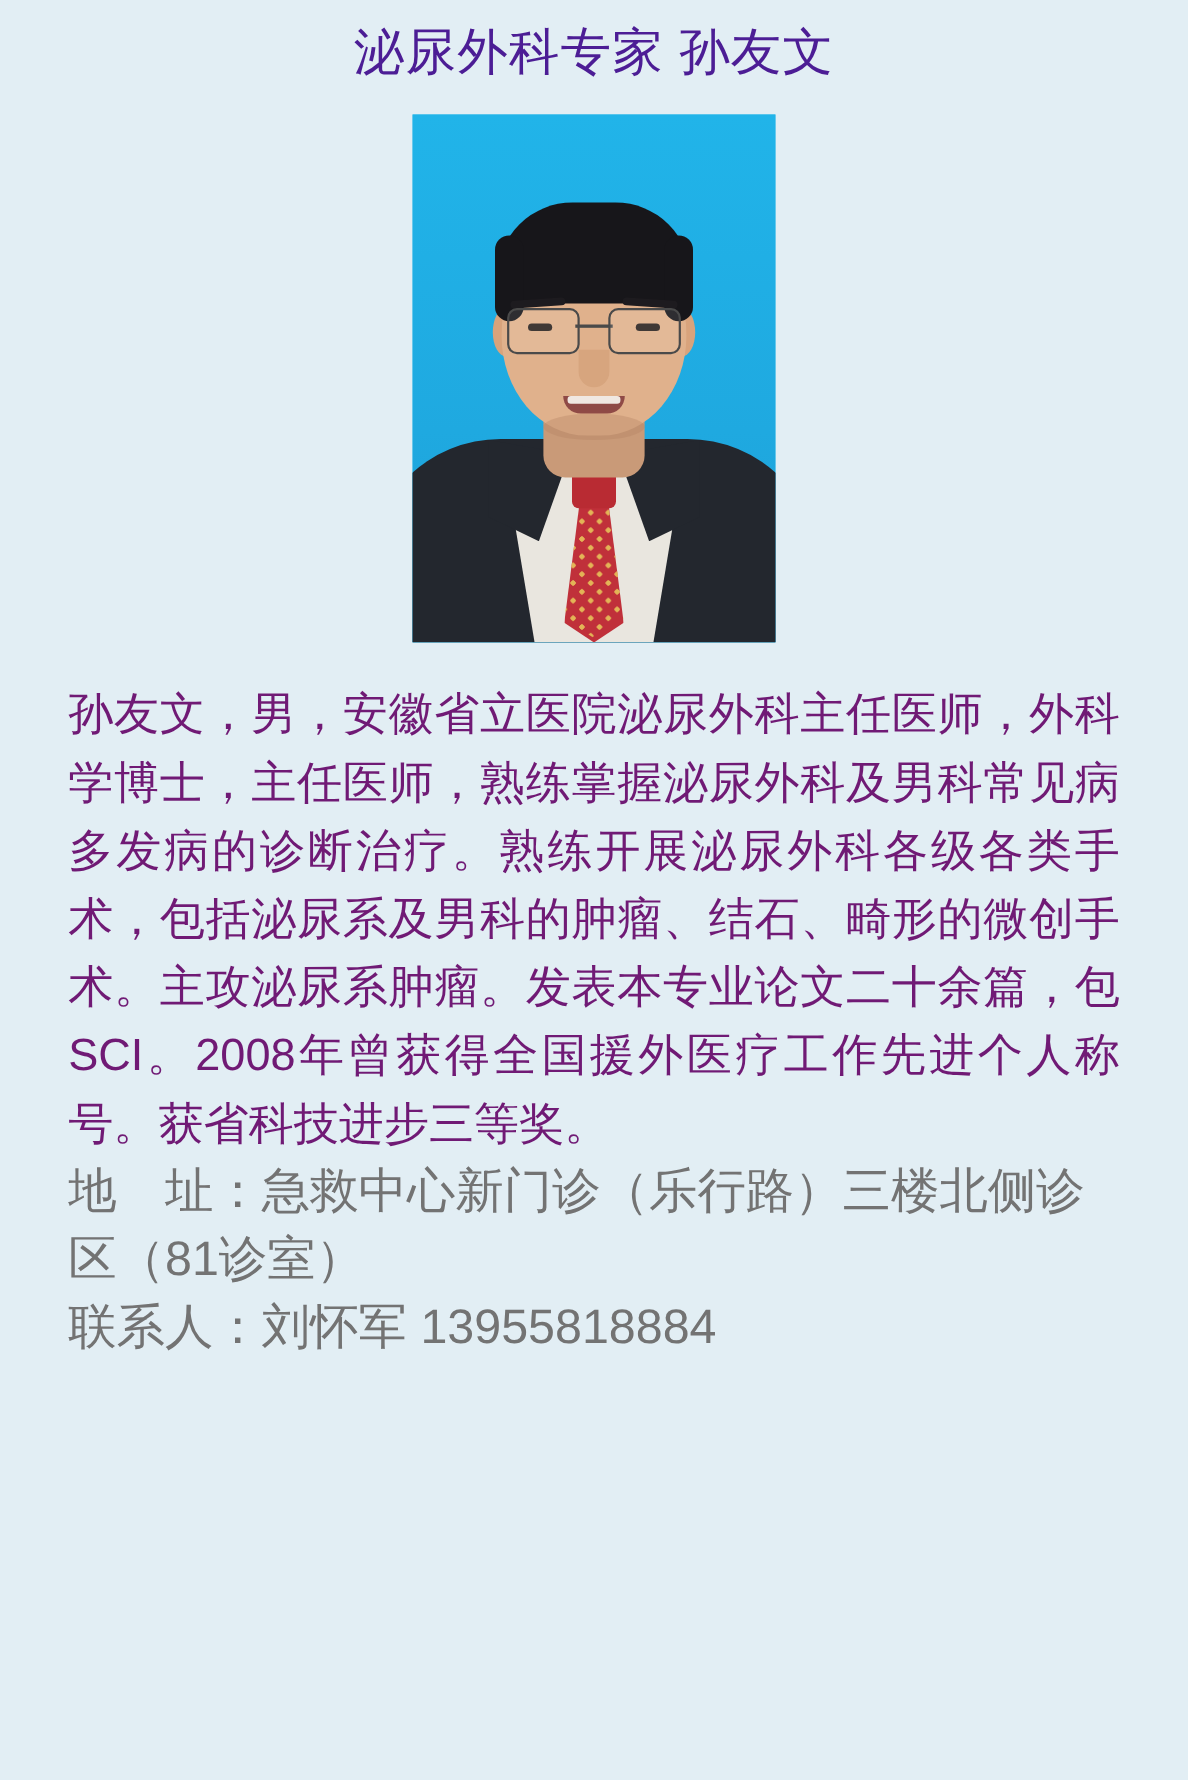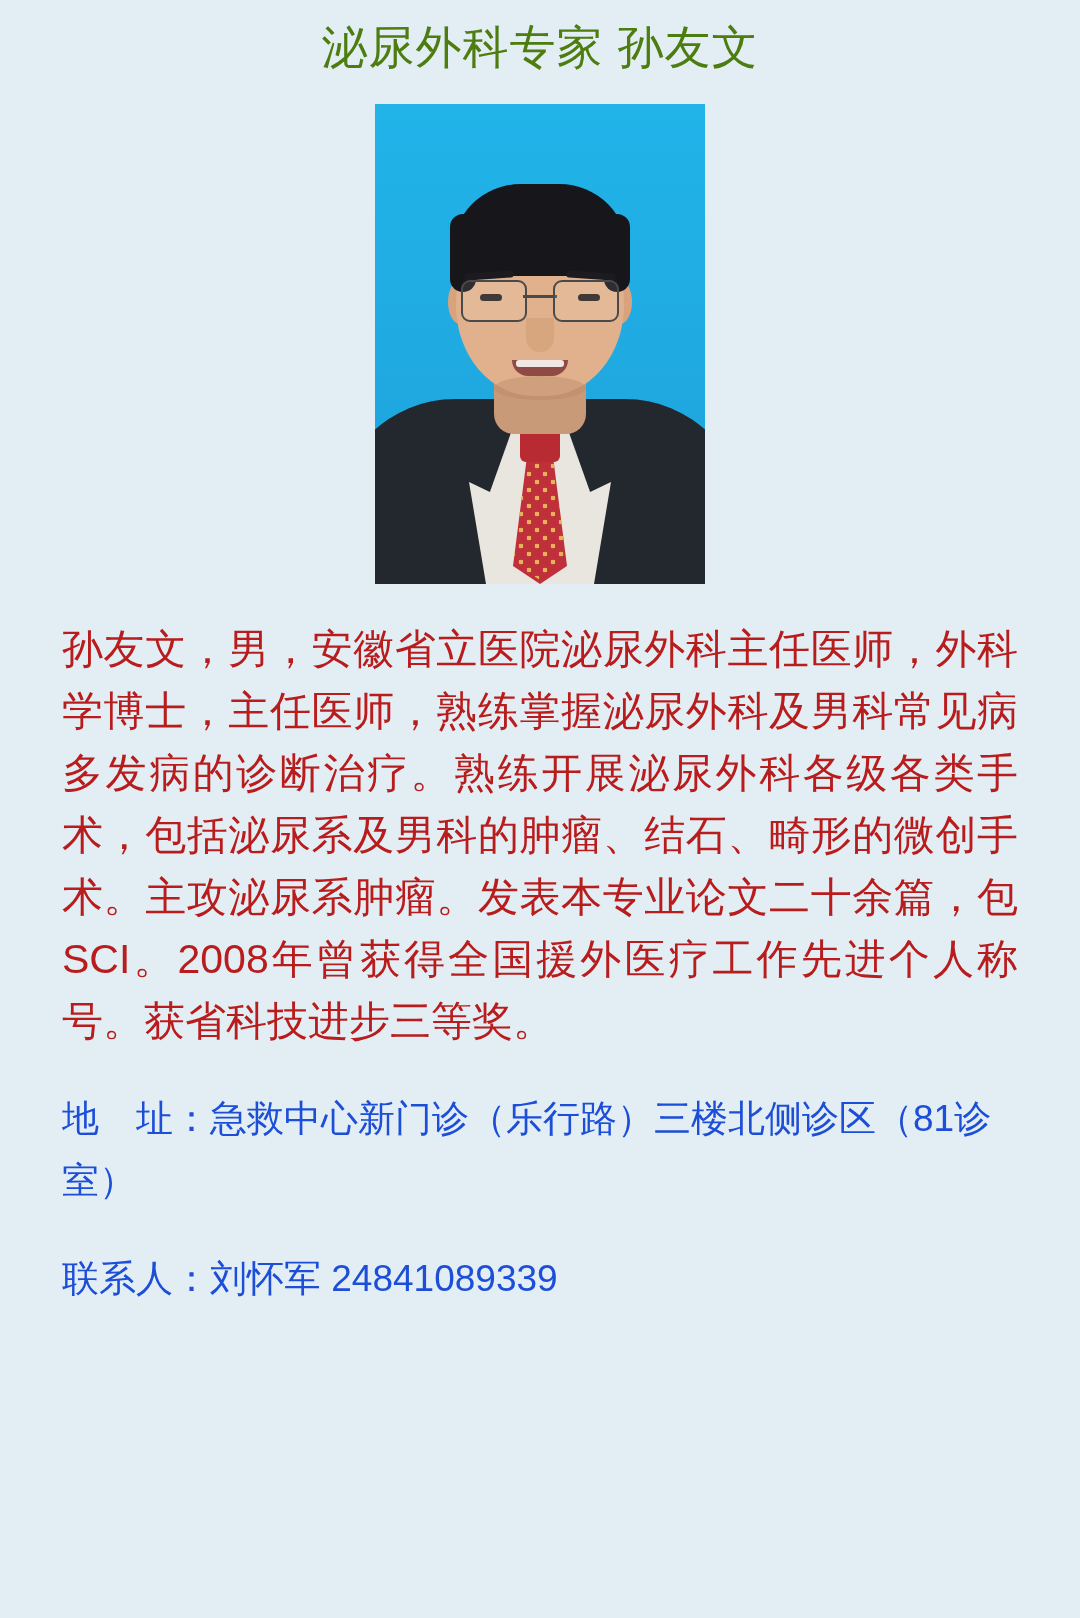--- a/index.html
+++ b/index.html
@@ -25,21 +25,21 @@
   }
   .title-block {
     width: 100%;
     text-align: center;
     margin-top: 14px;
   }
   .title-line {
     font-size: 46px;
     line-height: 66px;
     font-weight: 400;
-    color: #4d7c0f;
+    color: #4c1d95;
     letter-spacing: 1px;
   }
   .photo-wrap {
     margin-top: 24px;
     width: 330px;
     height: 480px;
     position: relative;
     overflow: hidden;
     background: #23b6e8;
   }
@@ -260,29 +260,28 @@
 
   .body-text {
     width: 100%;
     box-sizing: border-box;
     padding: 0 62px;
     margin-top: 34px;
   }
   .para {
     font-size: 41px;
     line-height: 62px;
-    color: #b91c1c;
+    color: #701a75;
     text-align: justify;
     letter-spacing: 0px;
   }
   .addr, .contact {
-    font-size: 37px;
+    font-size: 44px;
     line-height: 62px;
-    color: #1d4ed8;
-    margin-top: 36px;
+    color: #737373;
   }
 </style>
 </head>
 <body>
 
 <div class="poster">
 
   <div class="title-block">
     <div class="title-line">泌尿外科专家  孙友文</div>
   </div>
@@ -314,16 +313,16 @@
       <div class="lens right"></div>
     </div>
     <div class="nose"></div>
     <div class="mouth"></div>
     <div class="teeth"></div>
   </div>
 
   <div class="body-text">
     <div class="para">孙友文，男，安徽省立医院泌尿外科主任医师，外科学博士，主任医师，熟练掌握泌尿外科及男科常见病多发病的诊断治疗。熟练开展泌尿外科各级各类手术，包括泌尿系及男科的肿瘤、结石、畸形的微创手术。主攻泌尿系肿瘤。发表本专业论文二十余篇，包SCI。2008年曾获得全国援外医疗工作先进个人称号。获省科技进步三等奖。</div>
     <div class="addr">地　址：急救中心新门诊（乐行路）三楼北侧诊区（81诊室）</div>
-    <div class="contact">联系人：刘怀军 24841089339</div>
+    <div class="contact">联系人：刘怀军 13955818884</div>
   </div>
 
 </div>
 
 </body></html>

